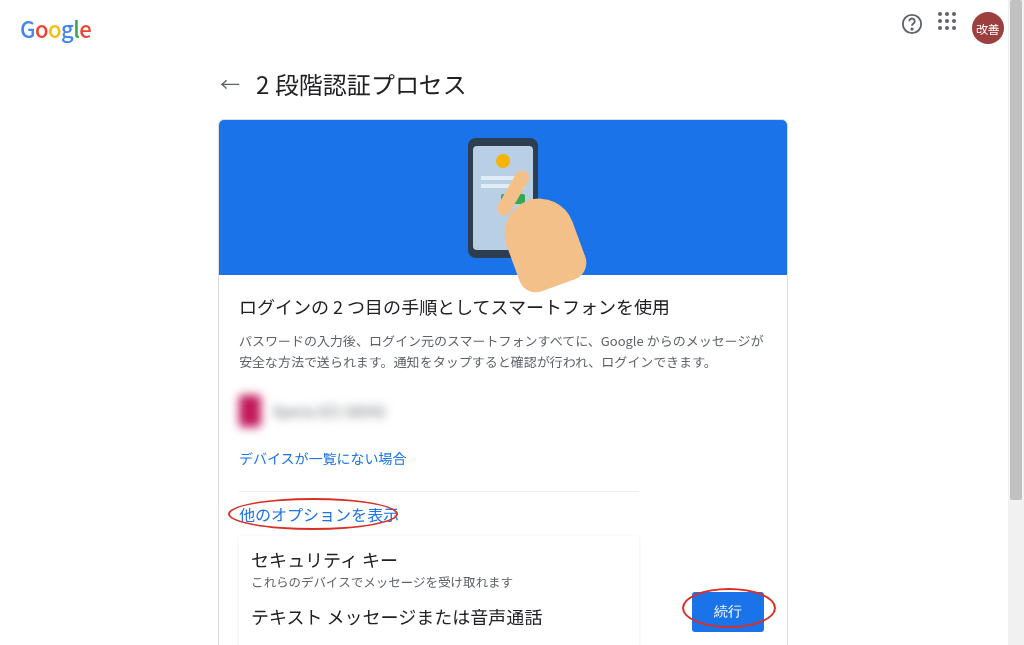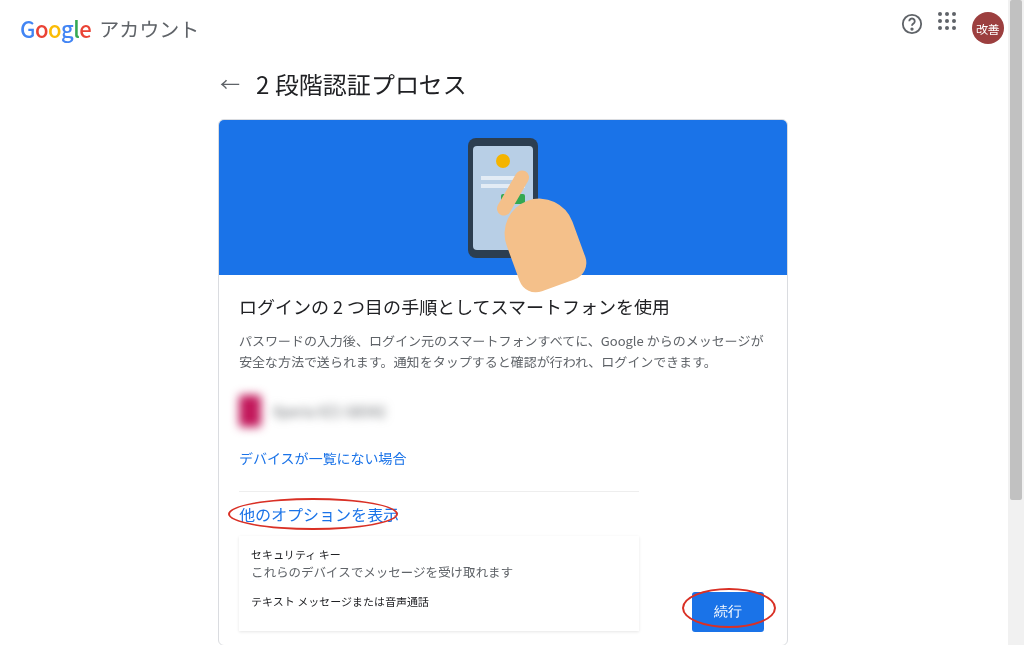--- a/index.html
+++ b/index.html
@@ -112,21 +112,21 @@
       color:#1a73e8; font-size:16px; cursor:pointer;
       position:relative;
     }
     .highlight1 {
       position:absolute; border:2px solid #d93025; border-radius: 50%/50%;
       width: 170px; height: 32px; left: 228px; top: 498px;
       z-index: 10; pointer-events:none;
     }
     .options-list { padding: 6px 0 14px 12px; box-shadow: 0 1px 3px rgba(0,0,0,0.1); }
     .option-item { padding: 4px 0 8px 0; cursor:pointer; }
-    .option-title { font-size: 11px; color:#202124; }
+    .option-title { font-size: 18px; color:#202124; }
     .option-desc { font-size: 12.5px; color:#5f6368; }
     .continue-btn {
       position:absolute; left: 692px; top: 592px;
       background:#1a73e8; color:#ffffff; border:none;
       padding: 11px 22px; font-size: 14px; border-radius:3px; cursor:pointer;
     }
     .highlight2 {
       position:absolute; border:2px solid #d93025; border-radius: 50%/50%;
       width: 94px; height: 40px; left: 682px; top: 588px;
       z-index:10; pointer-events:none;
@@ -141,21 +141,20 @@
     }
   </style>
 </head>
 <body>
 
 <div class="header">
   <div class="header-left">
     <span class="google-logo">
       <span class="g-blue">G</span><span class="g-red">o</span><span class="g-yellow">o</span><span class="g-blue">g</span><span class="g-green">l</span><span class="g-red">e</span>
     </span>
-    <span class="account-text">アカウント</span>
   </div>
   <div class="header-right">
     <div class="icon-circle">
       <svg width="22" height="22" viewBox="0 0 24 24" fill="none" stroke="#5f6368" stroke-width="2">
           <circle cx="12" cy="12" r="10"></circle>
           <path d="M9 9a3 3 0 1 1 4.5 2.6C12.8 12 12 12.5 12 14"></path>
           <circle cx="12" cy="17.5" r="0.8" fill="#5f6368"></circle>
         </svg>
     </div>
     <div class="apps-grid">

